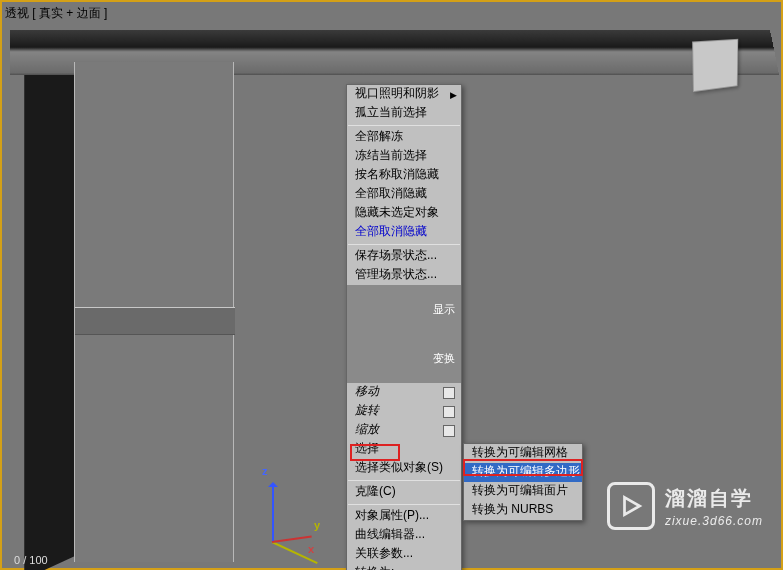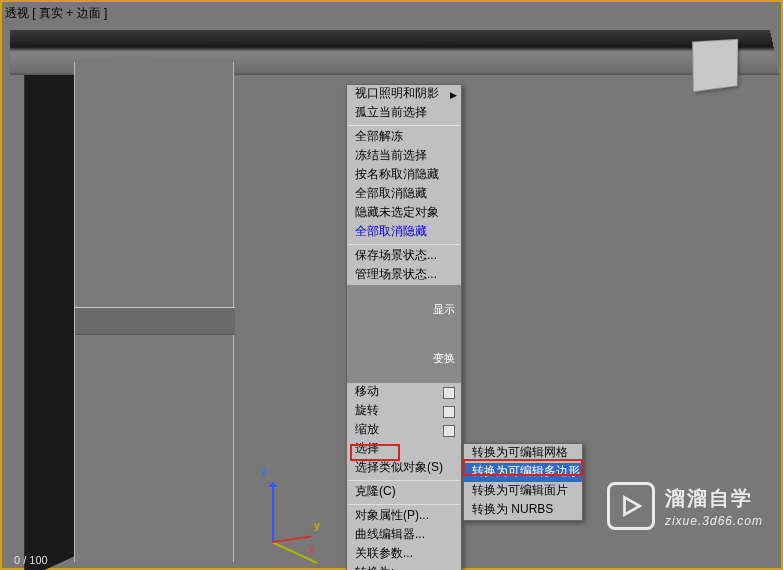--- a/index.html
+++ b/index.html
@@ -122,21 +122,21 @@
     .menu2 { top: 441px; left: 461px; width: 120px; }
     .menu-item {
       padding: 1px 8px 3px 8px;
       color: #000;
       cursor: default;
       white-space: nowrap;
       position: relative;
       font-size: 12px;
       line-height: 15px;
     }
-    .menu-item.checkbox-item { padding-right: 22px; }
+    .menu-item.checkbox-item { padding-right: 22px; font-style: italic; }
     .menu-item.checkbox-item::after {
       content: '';
       position: absolute;
       right: 6px;
       top: 4px;
       width: 10px;
       height: 10px;
       border: 1px solid #666;
       background: #e8e8e8;
     }

